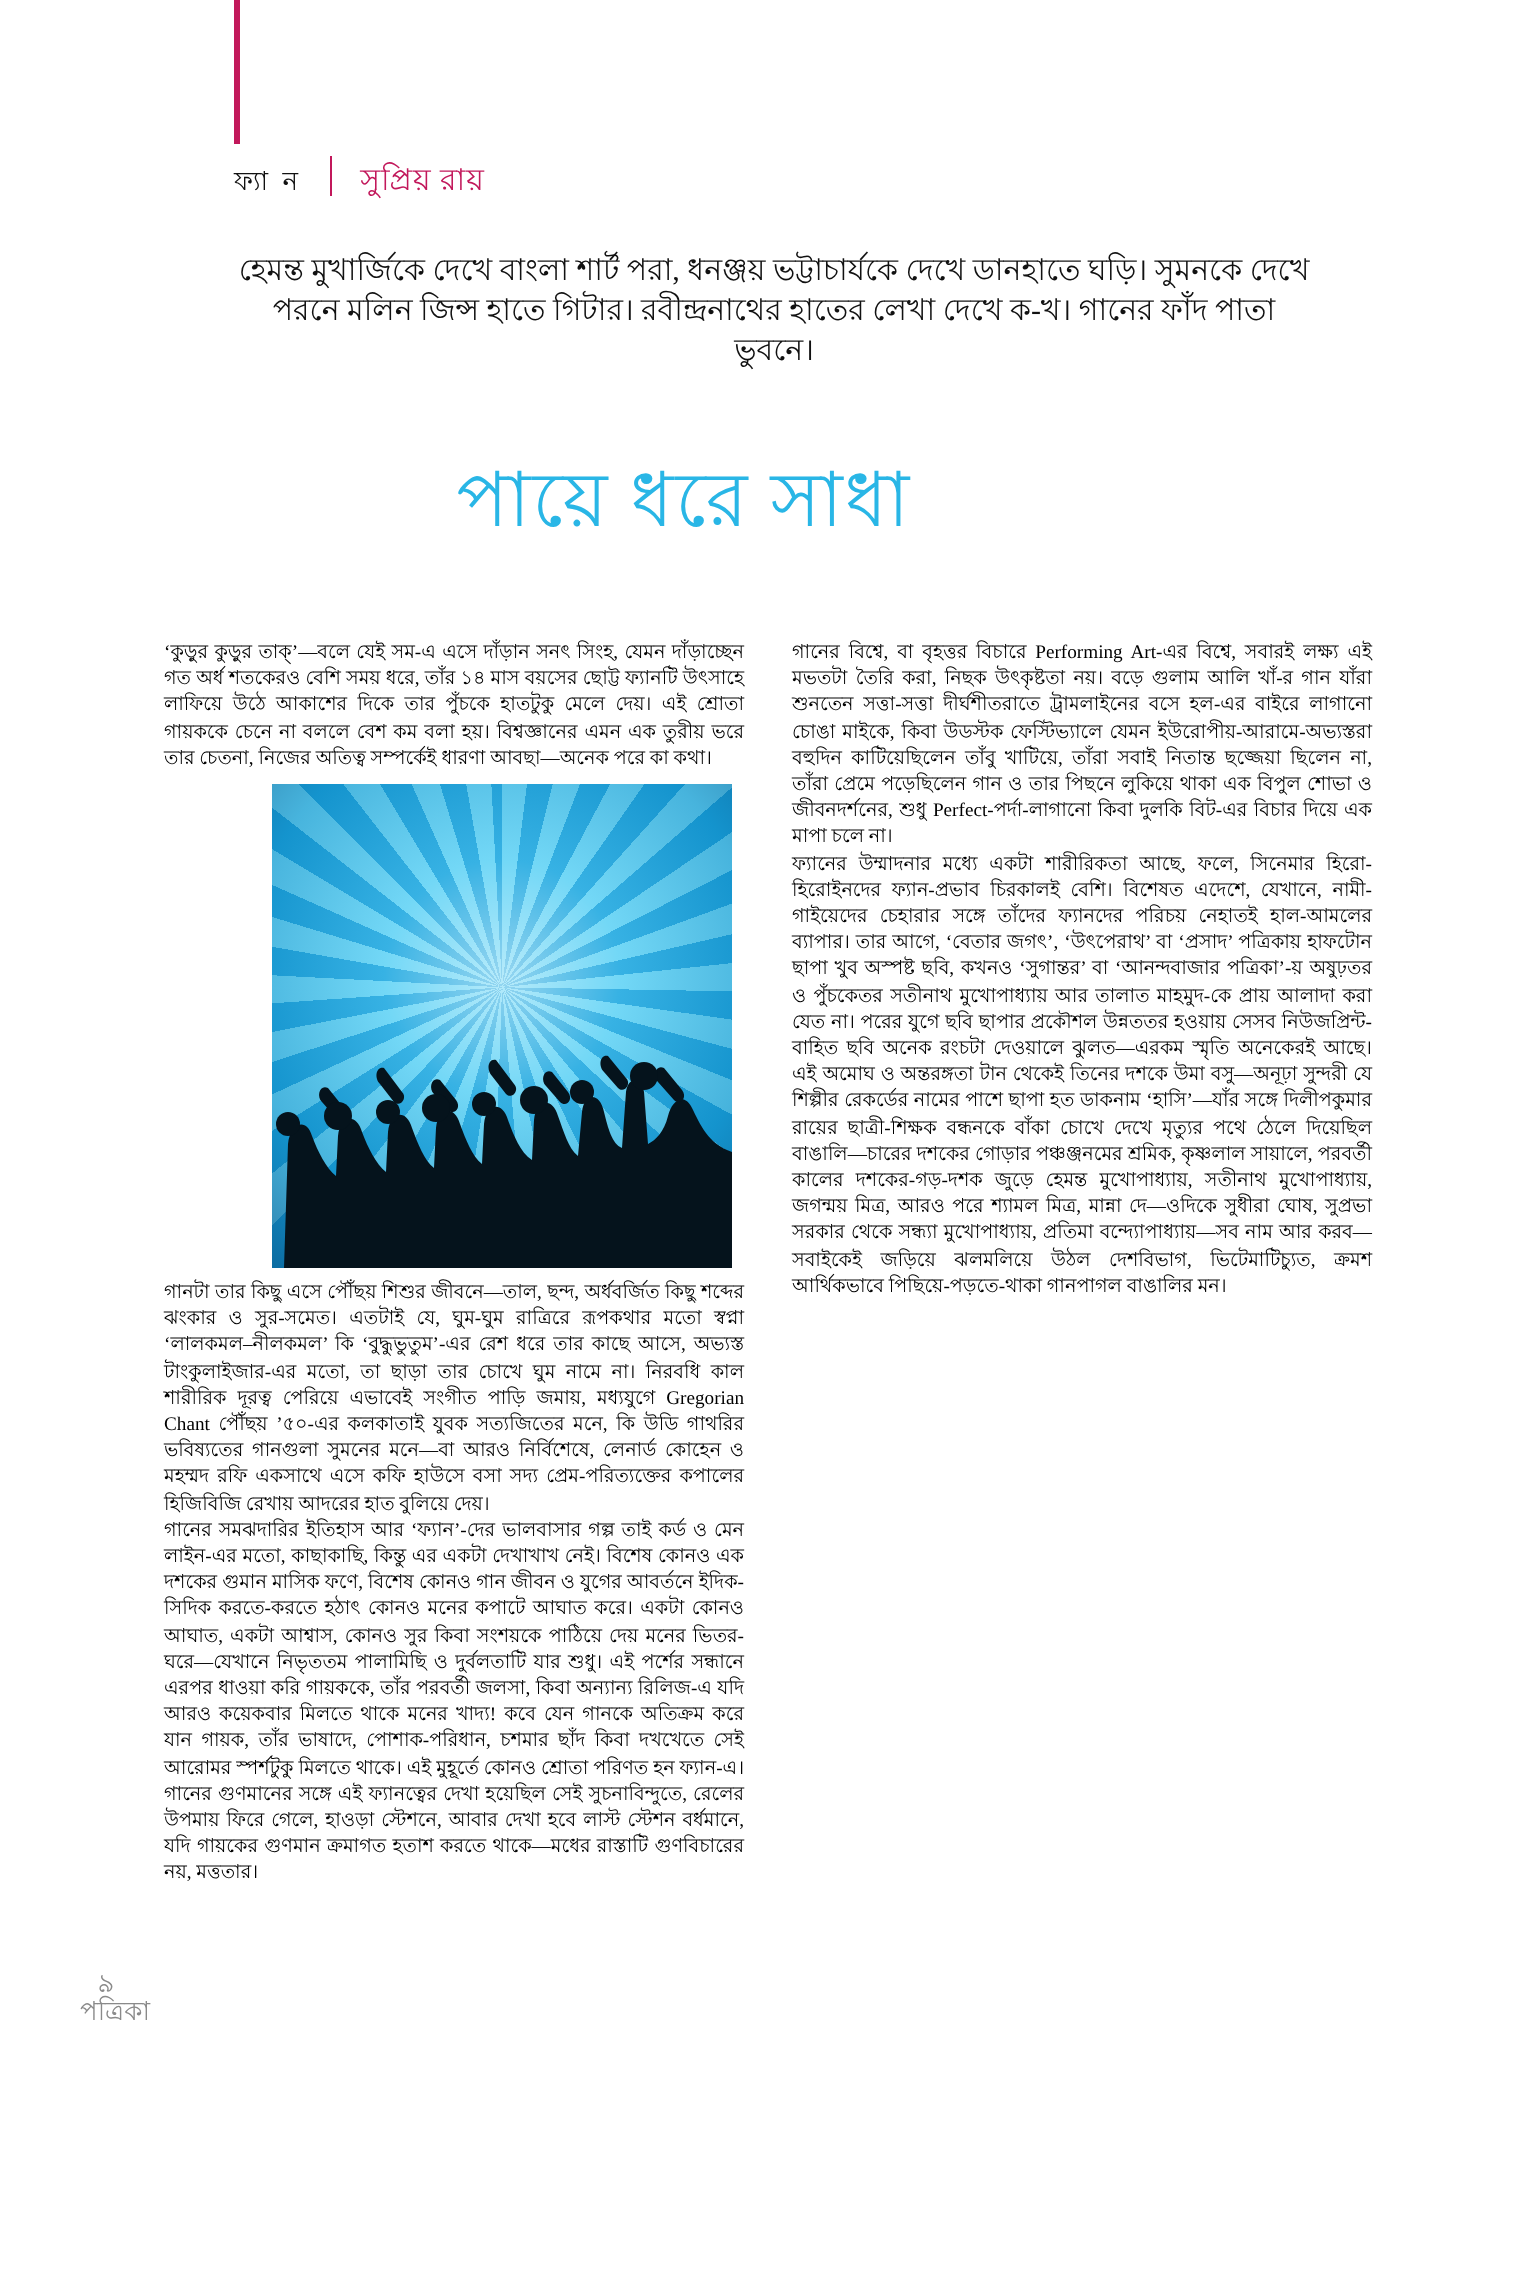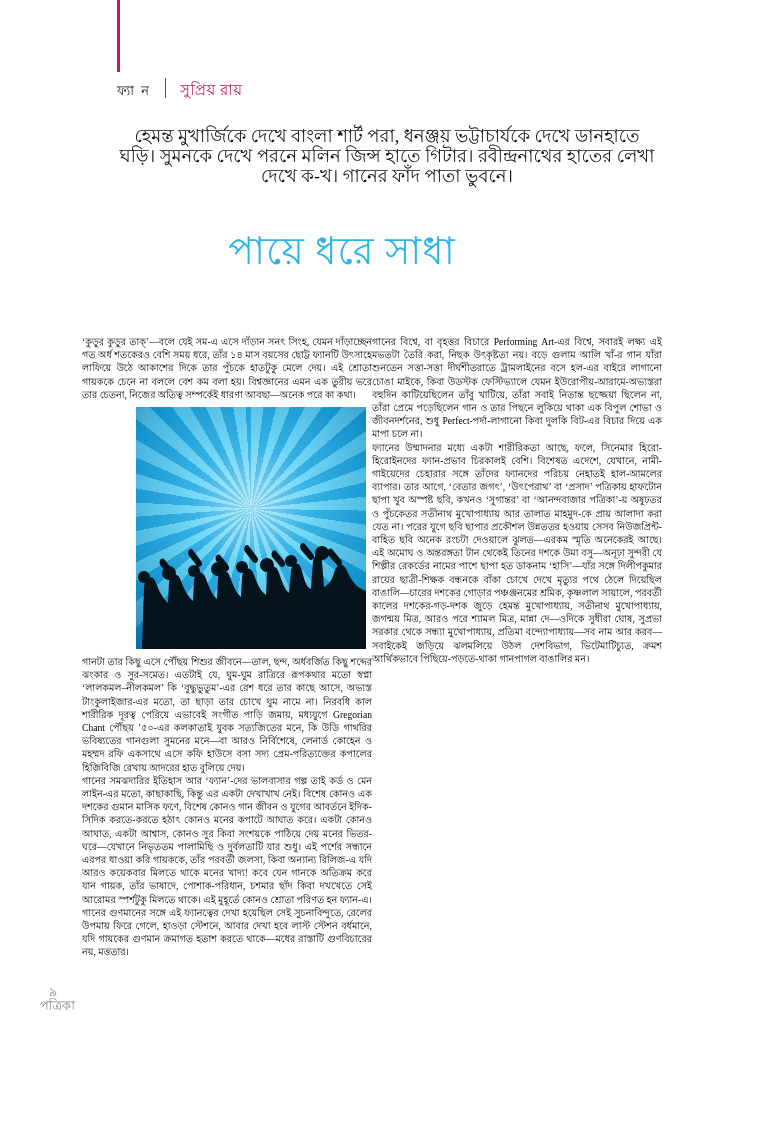--- a/index.html
+++ b/index.html
@@ -62,21 +62,21 @@
     letter-spacing: 0.5px;
   }
 
   
   .deck {
     position: absolute;
     left: 117px;
     top: 126px;
     width: 540px;
     text-align: center;
-    font-size: 18px;
+    font-size: 15px;
     line-height: 20px;
     color: #111;
   }
 
   
   .headline {
     position: absolute;
     left: 0px;
     top: 228px;
     width: 684px;
@@ -88,21 +88,21 @@
   }
 
   
   .body-cols {
     position: absolute;
     left: 82px;
     top: 320px;
     width: 604px;
     height: 750px;
     display: flex;
-    margin-top: 15px;
+    gap: 24px;
   }
   .col {
     width: 290px;
     font-size: 9.6px;
     line-height: 13.2px;
     text-align: justify;
     color: #000;
   }
   .col p {
     margin: 0 0 0 0;

